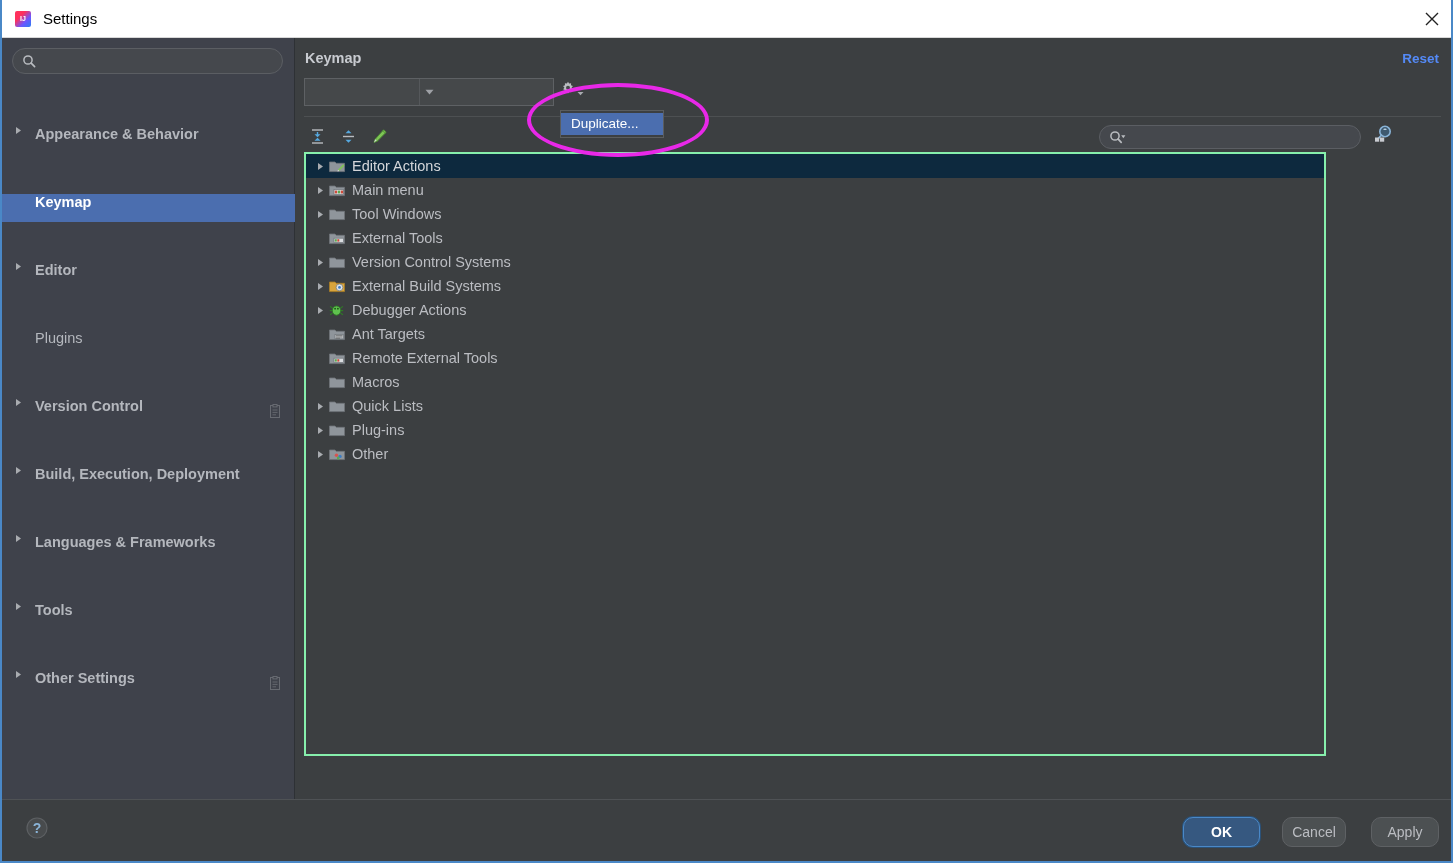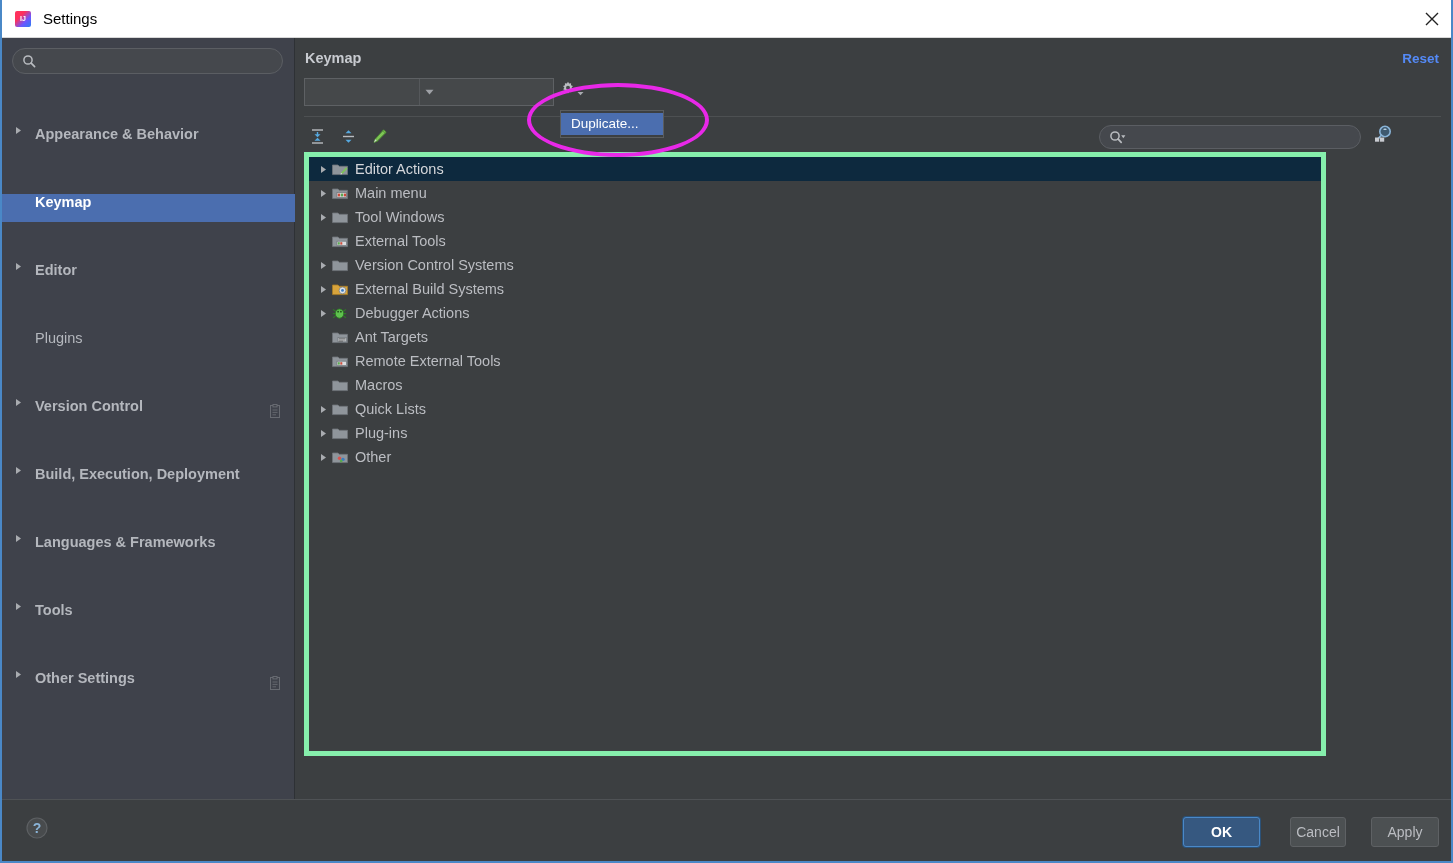--- a/index.html
+++ b/index.html
@@ -209,21 +209,21 @@
     width: 24px; height: 24px;
     display: flex; align-items: center; justify-content: center;
     cursor: default;
   }
 
   
   #tree {
     position: absolute; left: 8px; top: 114px;
     width: 1022px; height: 604px;
     background: #3c3f41;
-    border: 5px solid #86efac;
+    border: 2px solid #86efac;
     overflow: hidden;
   }
   .tree-row {
     position: relative;
     height: 24px;
     display: flex; align-items: center;
     padding-left: 6px;
     color: #bbbdc2; font-size: 14.5px;
     cursor: default;
   }
@@ -250,35 +250,35 @@
   #help-btn {
     position: absolute; left: 22px; top: 17px;
     width: 25px; height: 25px;
     display: flex; align-items: center; justify-content: center;
     cursor: default;
   }
   .dlg-btn {
     position: absolute; top: 17px;
     height: 30px;
     border: 1px solid #5e6164;
-    border-radius: 3px;
+    border-radius: 10px;
     background: #4c5052;
     color: #bbbdc2;
     font-size: 14px;
     font-family: "Liberation Sans", sans-serif;
     display: flex; align-items: center; justify-content: center;
     cursor: default;
   }
   #btn-ok {
     right: 191px; width: 77px;
     background: #365880; border-color: #4a88c7;
     color: #ffffff; font-weight: bold;
     box-shadow: 0 0 0 1px #2b5177;
   }
-  #btn-cancel { right: 105px; width: 56px; }
+  #btn-cancel { right: 105px; width: 64px; }
   #btn-apply  { right: 12px; width: 68px; margin-left: 12px; }
 
   
   #annot {
     position: absolute;
     left: 525px; top: 83px;
     width: 182px; height: 74px;
     border: 4px solid #e828e8;
     border-radius: 50%;
     pointer-events: none;

